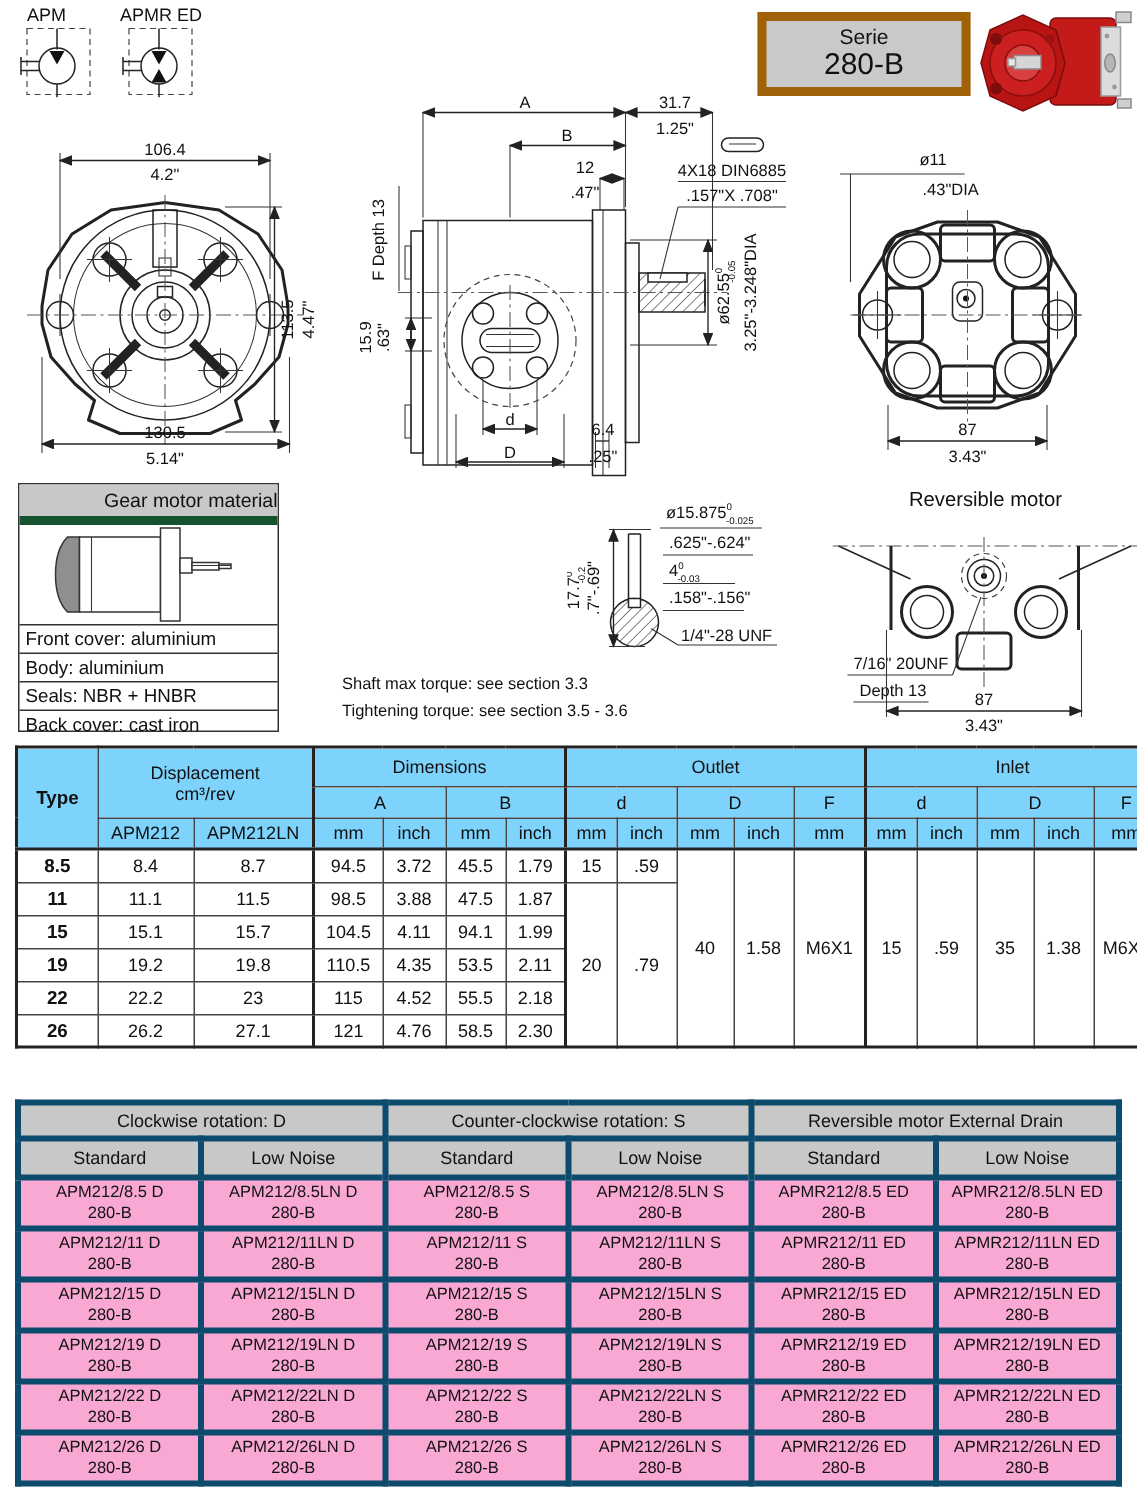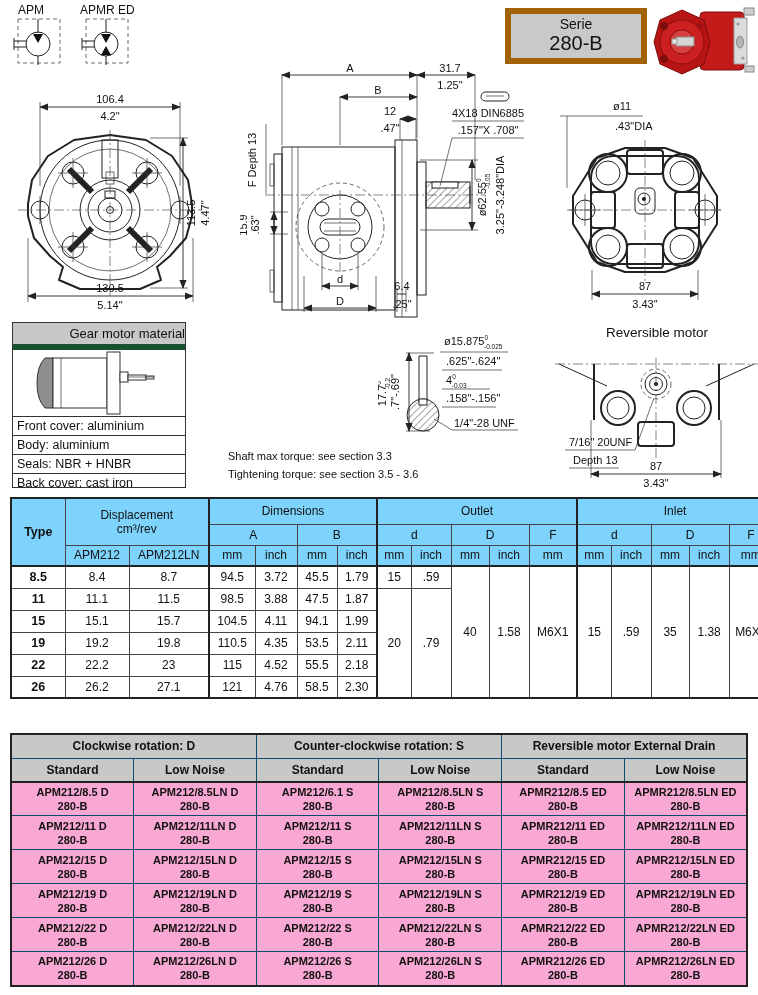--- a/index.html
+++ b/index.html
@@ -34,21 +34,21 @@
   #dim-table th,#dim-table td{border:1px solid #444;padding:0;font-weight:normal;overflow:hidden;}
   #dim-table th{background:#7dd3fc;}
   #dim-table .h1{height:26px;} #dim-table .h2{height:21px;} #dim-table .h3{height:21px;}
   #dim-table tbody tr{height:22px;background:#fff;}
   #dim-table .b{font-weight:bold;font-size:12.5px;}
   #dim-table .gl{border-left:2px solid #222;}
   #dim-table .hb{border-bottom:2px solid #222;}
   
   #model-table{left:10px;top:733px;width:738px;border-collapse:collapse;table-layout:fixed;
                font-size:11px;text-align:center;border:2px solid #222;}
-  #model-table th,#model-table td{border:1px solid #0c4a6e;padding:0;font-weight:bold;}
+  #model-table th,#model-table td{border:4px solid #0c4a6e;padding:0;font-weight:normal;}
   #model-table th{background:#c8c8c8;font-size:12px;}
   #model-table .g{height:24px;} #model-table .s{height:22px;border-bottom:2px solid #222;}
   #model-table tbody tr{height:34px;background:#f9a8d4;}
   #model-table td div{line-height:14px;}
 </style>
 </head>
 <body>
 
 <div id="page">
 
@@ -533,21 +533,21 @@
       <tr>
         <td>
             <div>APM212/8.5 D</div>
             <div>280-B</div>
           </td>
         <td>
             <div>APM212/8.5LN D</div>
             <div>280-B</div>
           </td>
         <td>
-            <div>APM212/6.1 S</div>
+            <div>APM212/8.5 S</div>
             <div>280-B</div>
           </td>
         <td>
             <div>APM212/8.5LN S</div>
             <div>280-B</div>
           </td>
         <td>
             <div>APMR212/8.5 ED</div>
             <div>280-B</div>
           </td>

